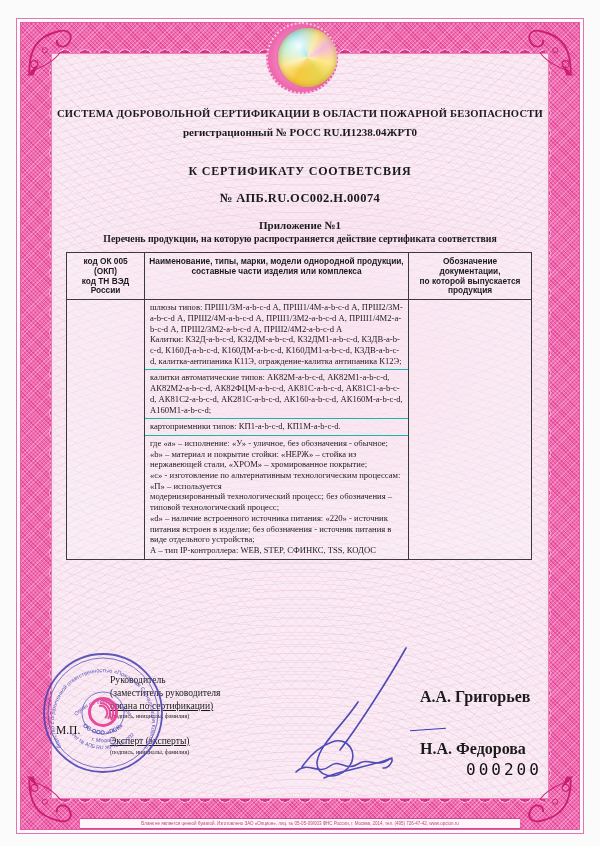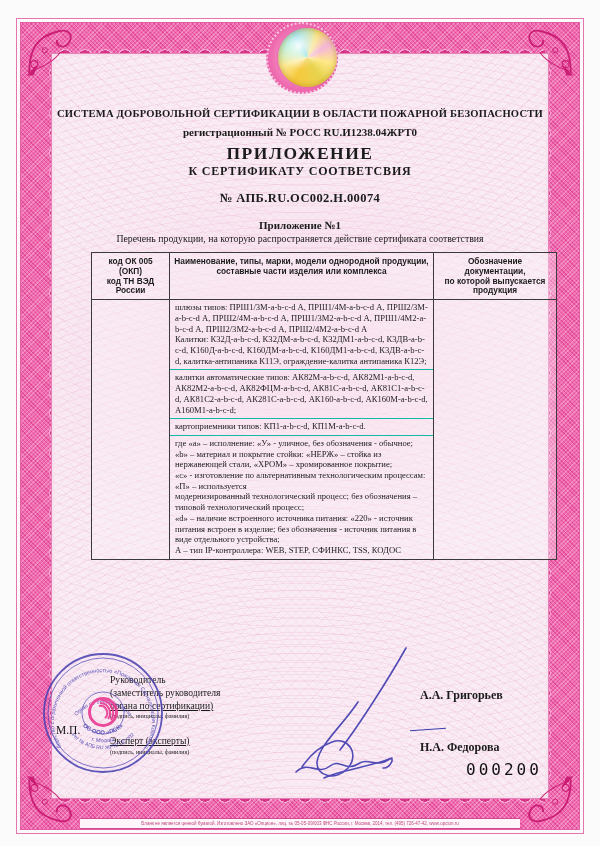--- a/index.html
+++ b/index.html
@@ -58,41 +58,41 @@
 
   
   .abs{position:absolute;}
   .ctr{left:54px;right:54px;text-align:center;}
   .h-system{top:108px;font-size:10.6px;font-weight:700;letter-spacing:.2px;}
   .h-reg{top:126px;font-size:11px;font-weight:600;}
   .h-title1{top:143px;font-size:17.5px;font-weight:700;letter-spacing:1.5px;}
   .h-title2{top:164px;font-size:12px;font-weight:700;letter-spacing:.8px;}
   .h-certno{top:191px;font-size:12.5px;font-weight:700;letter-spacing:.4px;}
   .app-title{top:219px;font-size:11px;font-weight:700;}
-  .app-sub{top:233px;font-size:9.8px;font-weight:400;}
+  .app-sub{top:233px;font-size:9.8px;font-weight:700;}
 
   
   .ctable{position:absolute;left:66px;top:252px;width:464px;border:1.2px solid #3a3a3a;
-          background:rgba(252,243,249,.35);margin-left:25px;}
+          background:rgba(252,243,249,.35);}
   .trow{display:flex;}
   .thead{border-bottom:1px solid #3a3a3a;}
   .hcell{font-family:"Liberation Sans",sans-serif;font-weight:700;font-size:8.3px;line-height:9.8px;
          text-align:center;padding:4px 2px 3px;white-space:pre-line;}
   .cell-c1{width:78px;border-right:1px solid #3a3a3a;box-sizing:border-box;}
   .cell-c2{flex:1;border-right:1px solid #3a3a3a;box-sizing:border-box;}
   .cell-c3{width:122px;box-sizing:border-box;}
   .bodycell{font-size:8.6px;line-height:10.7px;padding:2px 4px 3px 5px;white-space:pre-line;
             text-align:left;}
   .bsep{border-bottom:1px solid #14b8a6;}
 
   
   .sig-label{font-size:9.6px;line-height:12px;}
   .u{text-decoration:underline;}
   .hint{font-size:6px;color:#2a2a2a;}
-  .name{font-size:12px;font-weight:700;}
+  .name{font-size:16px;font-weight:700;}
   .mp{left:56px;top:724px;font-size:11.5px;font-weight:400;z-index:8;color:#151515;}
   .serial{left:466px;top:760px;font-family:"DejaVu Sans Mono","Liberation Mono",monospace;
           font-size:16px;letter-spacing:3px;color:#111;}
 
   .stamp{left:38px;top:648px;width:130px;height:130px;z-index:7;opacity:.88;}
   .ink{z-index:6;}
   .dash{left:410px;top:729px;width:36px;border-top:1.4px solid #3c3cae;transform:rotate(-4deg);z-index:6;}
 
   .microtext{position:absolute;left:80px;right:80px;top:819px;height:9px;z-index:4;
              background:#fdf5fa;box-shadow:0 -1px 0 #d04b93, 0 1px 0 #d04b93;
@@ -157,21 +157,20 @@
       </svg>
   </div>
 
   <div class="inner"></div>
 
   <div class="medallion"></div>
   <div class="hologram"></div>
 
   <div class="abs ctr h-system">СИСТЕМА ДОБРОВОЛЬНОЙ СЕРТИФИКАЦИИ В ОБЛАСТИ ПОЖАРНОЙ БЕЗОПАСНОСТИ</div>
   <div class="abs ctr h-reg">регистрационный № РОСС RU.И1238.04ЖРТ0</div>
-  <div class="abs ctr h-title1">ПРИЛОЖЕНИЕ</div>
   <div class="abs ctr h-title2">К СЕРТИФИКАТУ СООТВЕТСВИЯ</div>
   <div class="abs ctr h-certno">№ АПБ.RU.ОС002.Н.00074</div>
   <div class="abs ctr app-title">Приложение №1</div>
   <div class="abs ctr app-sub">Перечень продукции, на которую распространяется действие сертификата соответствия</div>
 
   <div class="ctable">
     <div class="trow thead">
       <div class="hcell cell-c1">код ОК 005
 (ОКП)
 код ТН ВЭД

